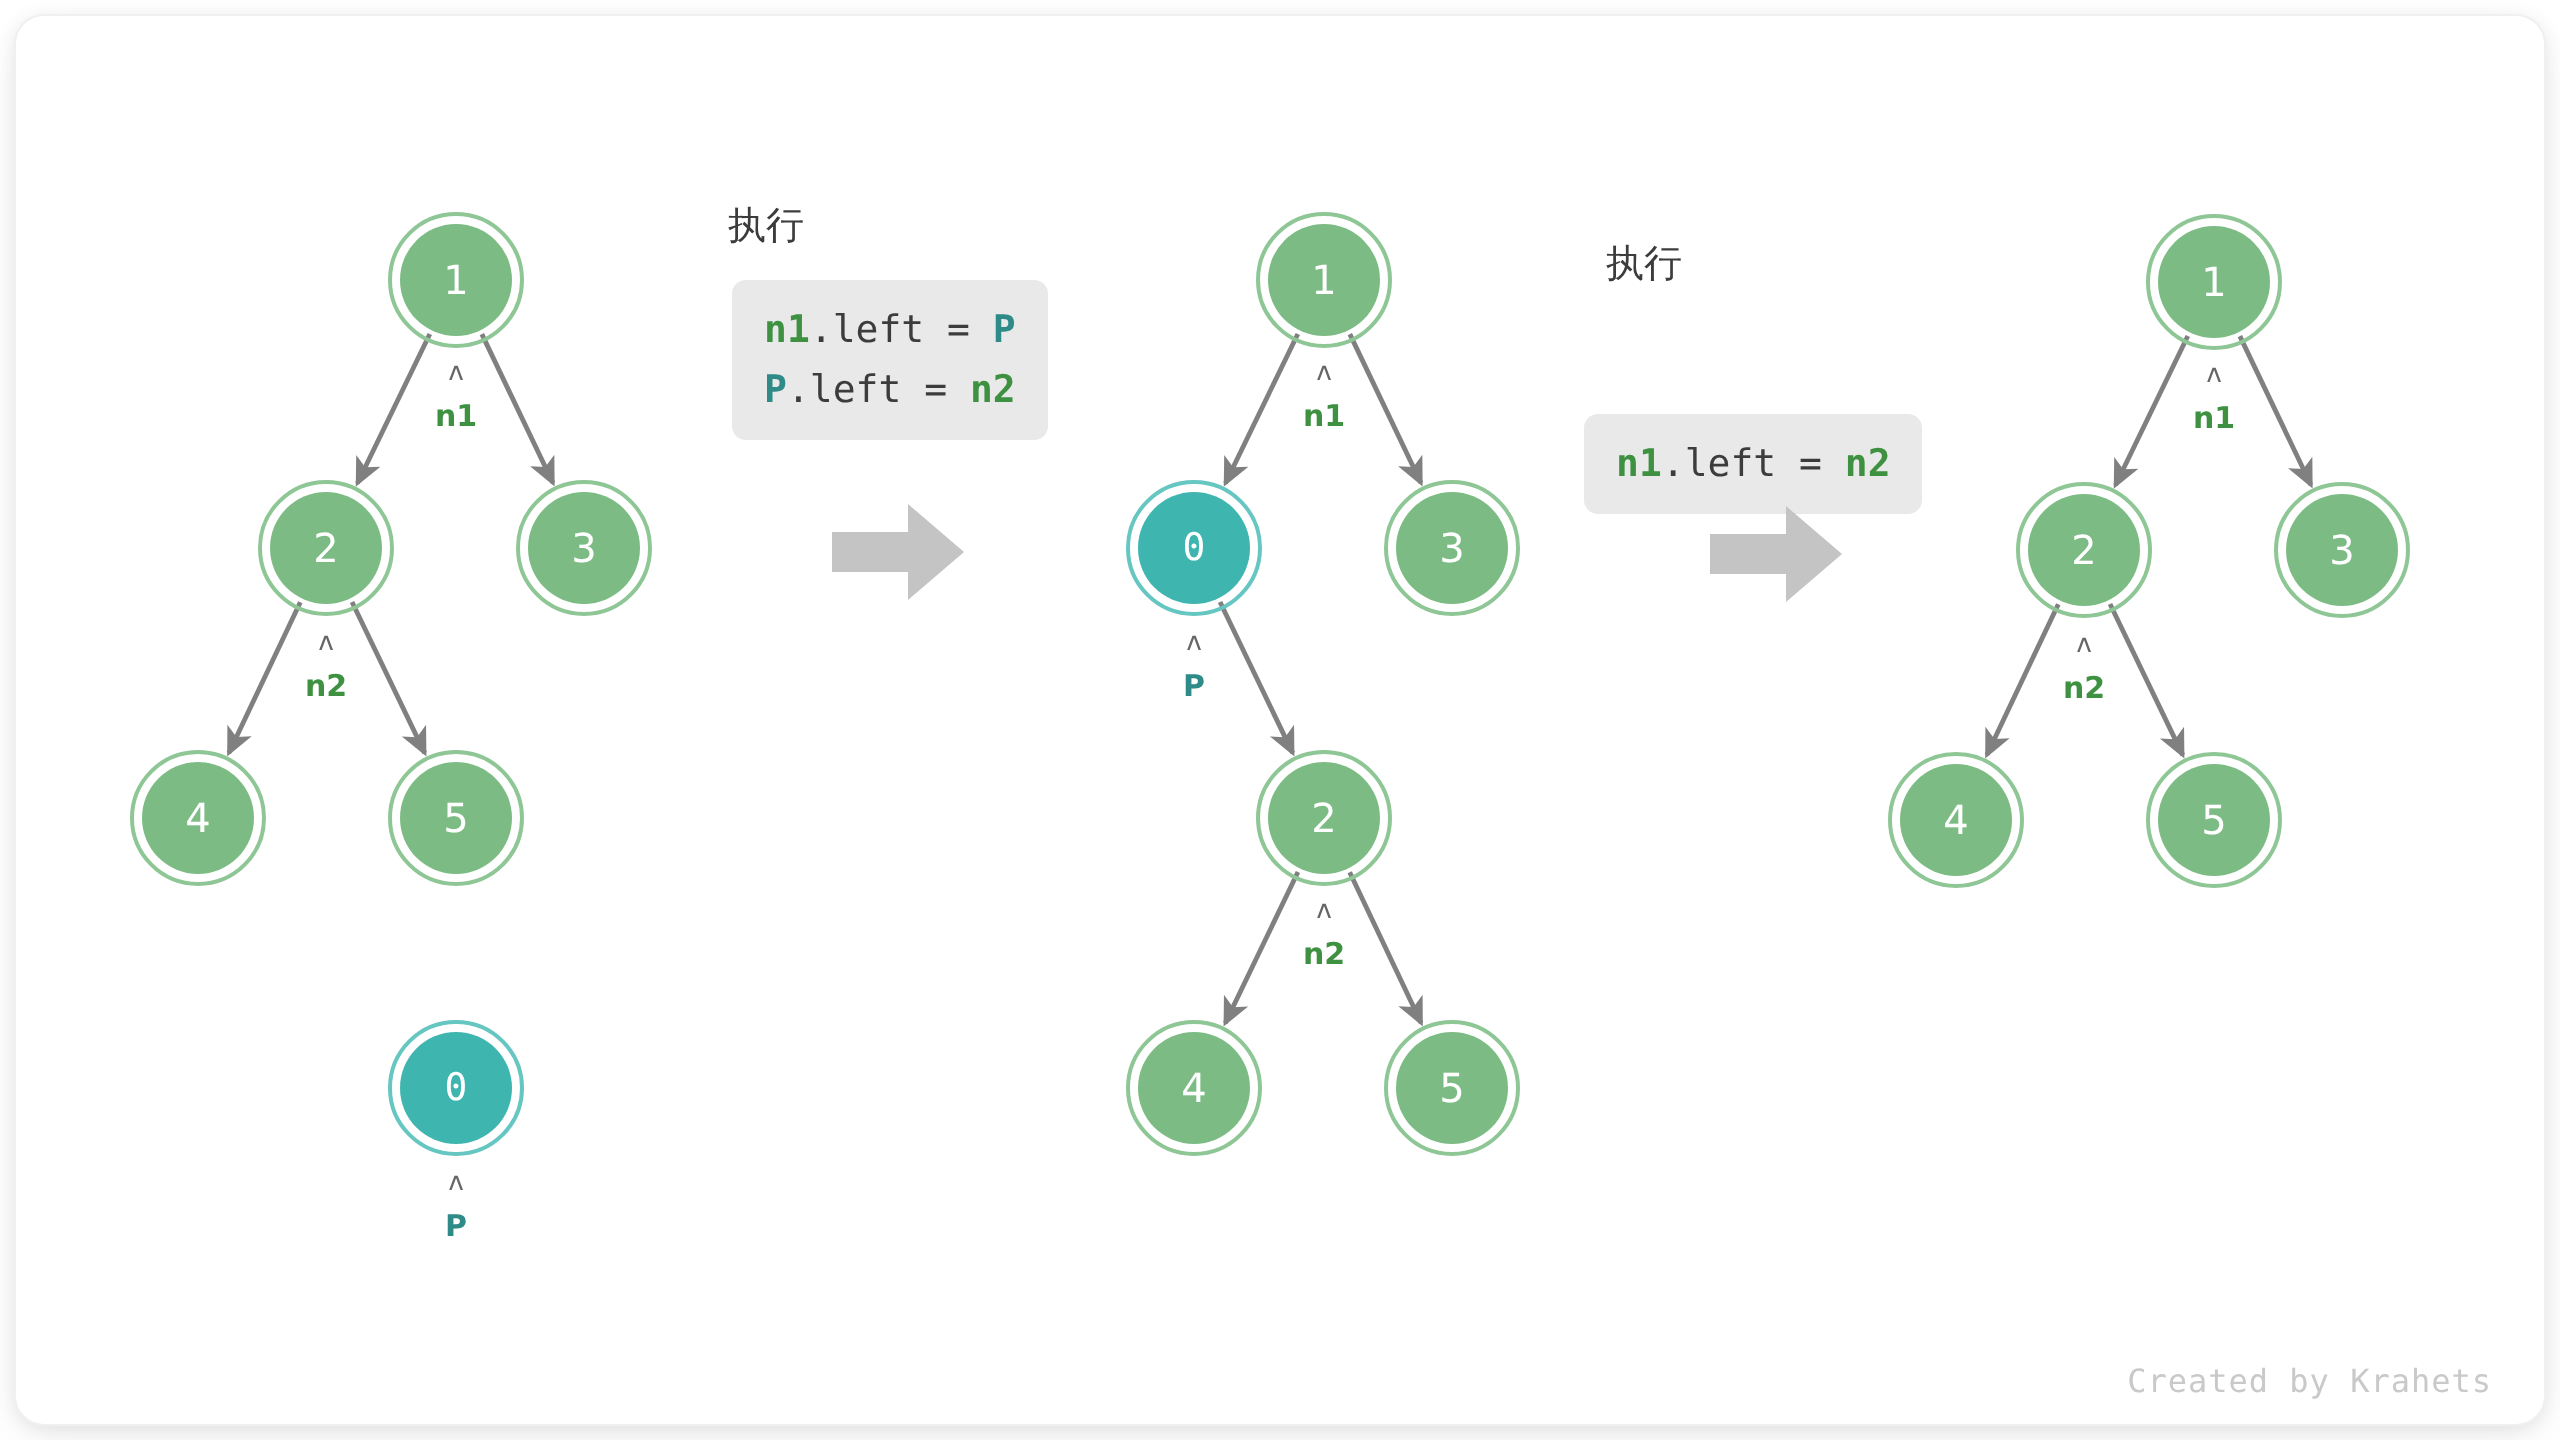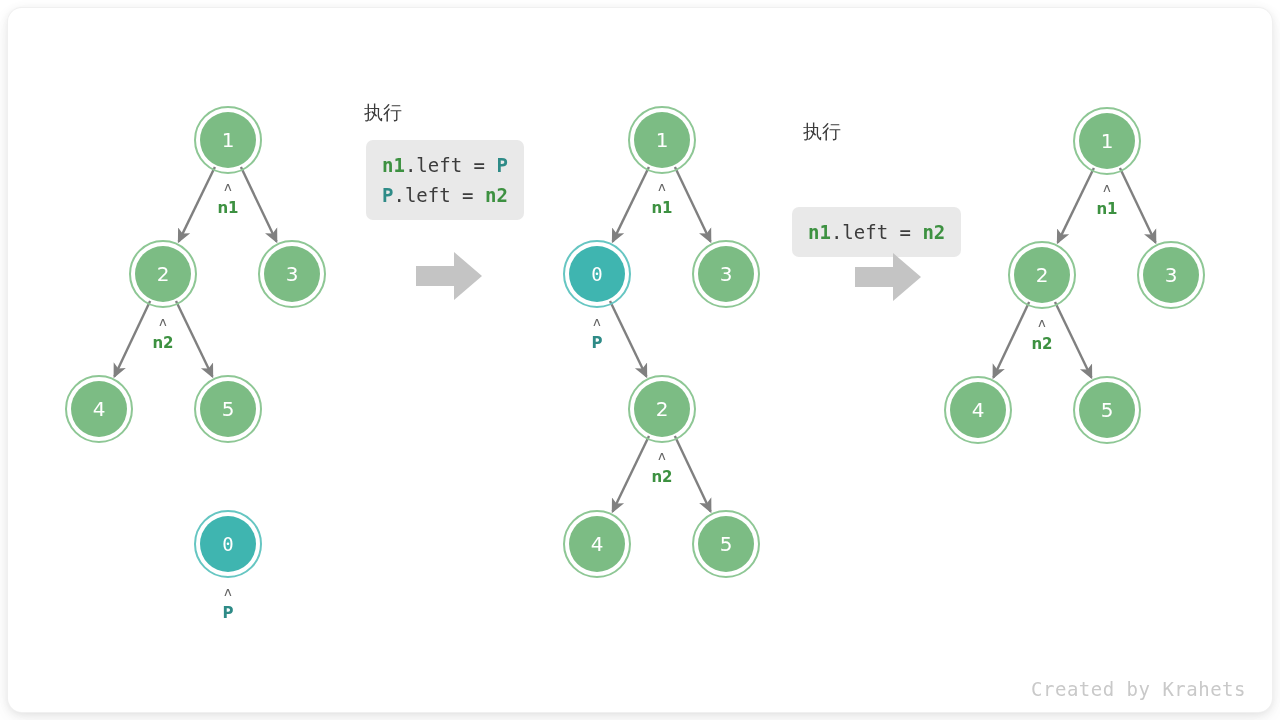--- a/index.html
+++ b/index.html
@@ -143,21 +143,21 @@
     width: 70px;
     height: 56px;
   }
 
   
   #credit {
     position: absolute;
     right: 34px;
     bottom: 20px;
     font-family: "DejaVu Sans Mono", monospace;
-    font-size: 19px;
+    font-size: 16px;
     color: #c9c9c9;
     letter-spacing: 0.5px;
     user-select: none;
   }
 </style>
 </head>
 <body>
 
 <div id="stage">
   <div id="card"></div>

